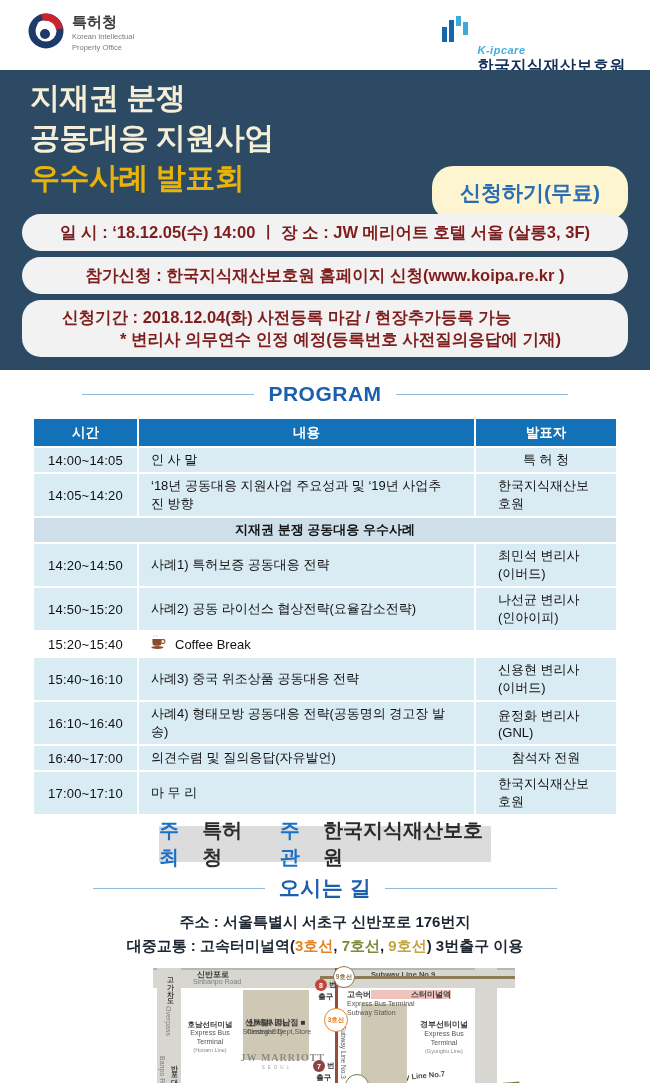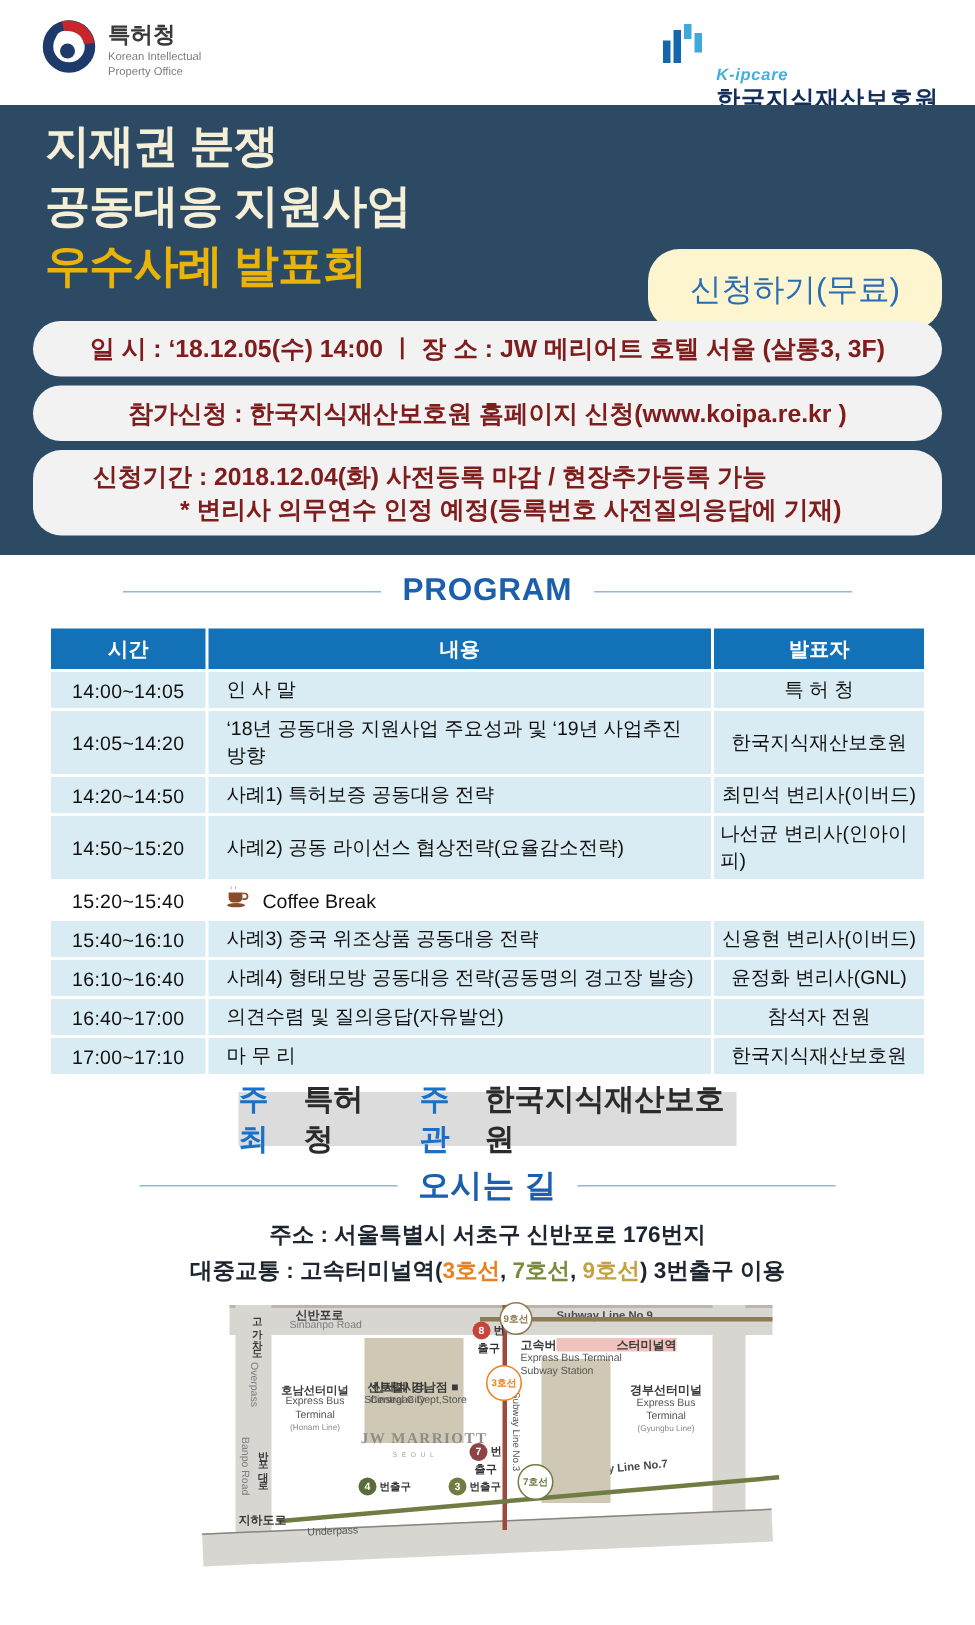--- a/index.html
+++ b/index.html
@@ -16,33 +16,33 @@
   .kipo-text .en { font-size:7.5px; color:#7d7d7d; line-height:1.35; }
   .kipa-logo { position:absolute; right:24px; top:16px; display:flex; gap:8px; align-items:flex-start; }
   .kipa-text .brand { color:#45aede; font-size:11px; font-weight:bold; font-style:italic; letter-spacing:.5px;margin-top:28px; }
   .kipa-text .ko { font-size:16px; font-weight:bold; color:#14305a; letter-spacing:.5px; }
   .kipa-text .en { font-size:6.5px; color:#9a9a9a; }
 
   
   .banner { height:300px; background:#2c4a64; position:relative; }
   .banner-title { position:absolute; left:30px; top:8px; font-weight:bold; font-size:30px; line-height:40px; color:#f5efd8; letter-spacing:-.5px; }
   .banner-title .line3 { color:#eab308; }
-  .apply-button { position:absolute; right:22px; top:96px; width:196px; height:54px; background:#fcf5cf; border:none; border-radius:21px; color:#2a6db4; font-size:21px; font-weight:normal; font-family:inherit; cursor:pointer; }
+  .apply-button { position:absolute; right:22px; top:96px; width:196px; height:54px; background:#fcf5cf; border:none; border-radius:21px; color:#2a6db4; font-size:21px; font-weight:bold; font-family:inherit; cursor:pointer; }
   .pills { position:absolute; left:22px; top:144px; width:606px; }
   .pill { background:#f2f2f2; border-radius:19px; margin-bottom:6px; color:#7f1d1d; font-weight:bold; font-size:16.5px; height:37px; display:flex; align-items:center; justify-content:center; }
   .pill.multi { height:57px; flex-direction:column; align-items:flex-start; justify-content:center; padding-left:40px; }
   .pill.multi .l2 { padding-left:58px; }
 
   
   .section-heading { margin-top:12px; display:flex; align-items:center; justify-content:center; gap:14px; color:#1b5fad; font-size:21px; font-weight:bold; letter-spacing:.5px; }
   .section-heading .rule { width:172px; height:1px; background:#8fb8d9; }
 
   
   .program-table { width:582px; margin:13px auto 0; display:grid; grid-template-columns:103px 1fr 140px; gap:2px; background:#fff; font-size:13px; color:#111; }
-  .pt-cell { display:flex; align-items:center; min-height:24px; padding:3px 4px; }
+  .pt-cell { display:flex; align-items:center; min-height:24px; padding:3px 22px; }
   .pt-head { background:#1371b8; color:#fff; font-weight:bold; justify-content:center; min-height:27px; font-size:13.5px; }
   .pt-time { background:#d9ebf3; justify-content:center; letter-spacing:.2px; }
   .pt-content { background:#d9ebf3; justify-content:flex-start; padding-left:12px; }
   .pt-speaker { background:#d9ebf3; justify-content:center; }
   .pt-section { grid-column:1/-1; background:#cfdfe9; justify-content:center; font-weight:bold; min-height:23px; }
   .white { background:#ffffff; }
   .coffee-wrap { display:flex; align-items:center; gap:7px; }
 
   
   .host-box { width:332px; margin:12px auto 0; background:#dcdcdc; height:36px; display:flex; align-items:center; justify-content:center; gap:6px; font-size:20px; font-weight:bold; color:#2b2b2b; }
@@ -147,20 +147,21 @@
   <div class="pt-cell pt-head">발표자</div>
 
   <div class="pt-cell pt-time">14:00~14:05</div>
   <div class="pt-cell pt-content">인 사 말</div>
   <div class="pt-cell pt-speaker">특 허 청</div>
 
   <div class="pt-cell pt-time">14:05~14:20</div>
   <div class="pt-cell pt-content">‘18년 공동대응 지원사업 주요성과 및 ‘19년 사업추진 방향</div>
   <div class="pt-cell pt-speaker">한국지식재산보호원</div>
 
+  <div class="pt-cell pt-section">지재권 분쟁 공동대응 우수사례</div>
 
   <div class="pt-cell pt-time">14:20~14:50</div>
   <div class="pt-cell pt-content">사례1) 특허보증 공동대응 전략</div>
   <div class="pt-cell pt-speaker">최민석 변리사(이버드)</div>
 
   <div class="pt-cell pt-time">14:50~15:20</div>
   <div class="pt-cell pt-content">사례2) 공동 라이선스 협상전략(요율감소전략)</div>
   <div class="pt-cell pt-speaker">나선균 변리사(인아이피)</div>
 
   <div class="pt-cell pt-time white">15:20~15:40</div>

